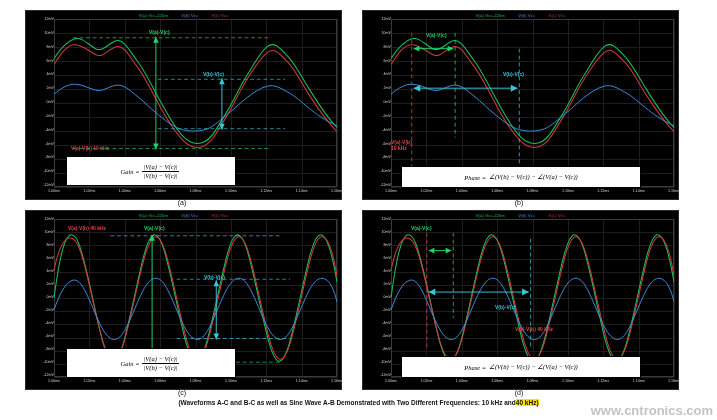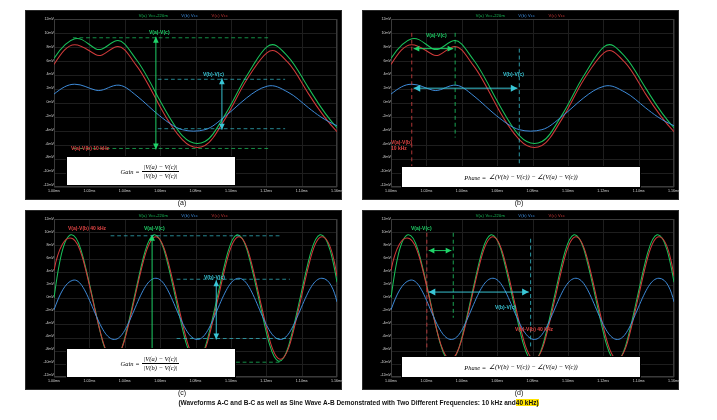--- a/index.html
+++ b/index.html
@@ -467,13 +467,14 @@
       <div style="left:87.5%">1.14ms</div>
       <div style="left:100%">1.16ms</div>
     </div>
   </div>
   <div class="sublabel" style="left:499px;top:389px;">(d)</div>
 
   <div class="caption">
     <span>(Waveforms A-C and B-C as well as Sine Wave A-B Demonstrated with Two Different Frequencies: 10 kHz and</span><span class="hl">40 kHz)</span>
   </div>
 
+  <div class="wm">www.cntronics.com</div>
 </div>
 
 </body></html>

